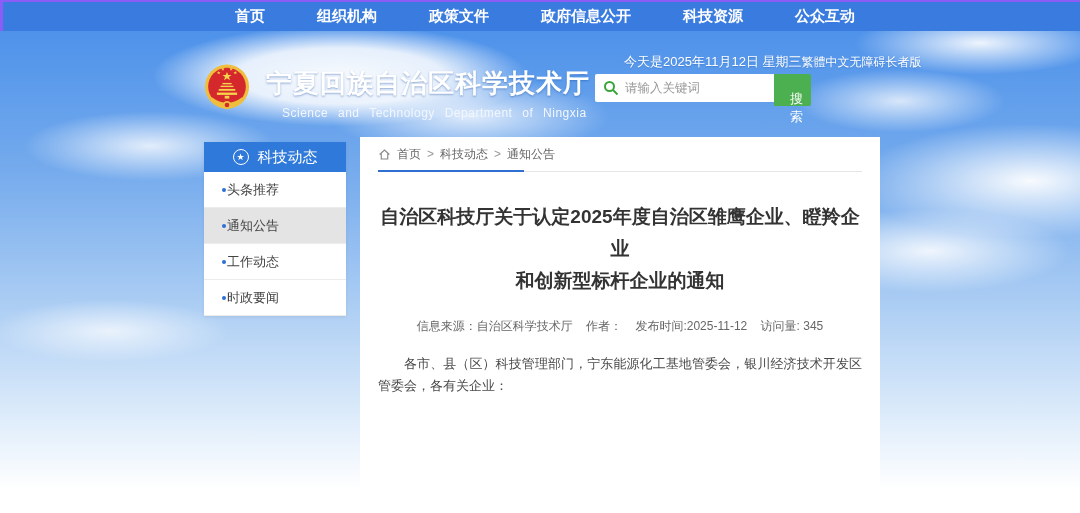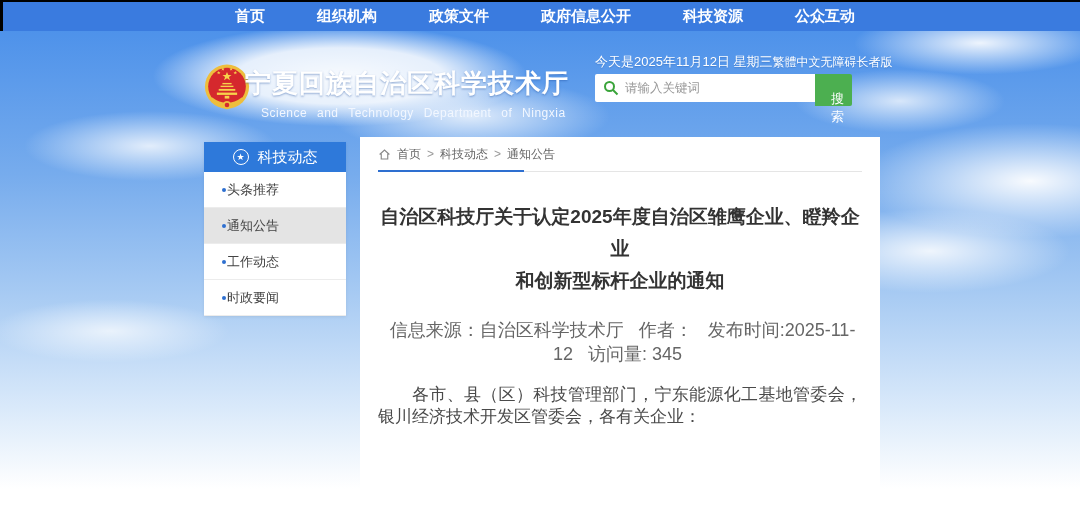--- a/index.html
+++ b/index.html
@@ -1,18 +1,18 @@
 <!DOCTYPE html>
 <html><head>
 <meta charset="utf-8">
 <style>
   * { margin:0; padding:0; box-sizing:border-box; }
   html,body { background:#fff; }
   body { font-family:"Liberation Sans","DejaVu Sans",sans-serif; }
-  .page { position:relative; width:1080px; height:513px; background:#000000; overflow:hidden; }
+  .page { position:relative; width:1080px; height:513px; background:#8b5cf6; overflow:hidden; }
 
   
   .topnav { position:absolute; top:2px; left:3px; right:0; height:29px; background:#3a7bdf;
             display:flex; align-items:center; padding-left:232px; gap:52px; }
   .topnav .nav-item { color:#fff; font-size:15px; font-weight:600; cursor:pointer; white-space:nowrap; }
 
   
   .sky { position:absolute; top:31px; left:0; right:0; bottom:0;
     background-image:
       radial-gradient(ellipse 260px 70px at 340px 45px, rgba(255,255,255,.95) 0%, rgba(255,255,255,.85) 40%, rgba(255,255,255,0) 72%),
@@ -21,32 +21,32 @@
       radial-gradient(ellipse 180px 45px at 980px 12px, rgba(255,255,255,.9) 0%, rgba(255,255,255,0) 70%),
       radial-gradient(ellipse 150px 45px at 900px 70px, rgba(255,255,255,.75) 0%, rgba(255,255,255,0) 70%),
       radial-gradient(ellipse 240px 80px at 1030px 150px, rgba(255,255,255,.95) 0%, rgba(255,255,255,0) 72%),
       radial-gradient(ellipse 200px 60px at 930px 220px, rgba(255,255,255,.85) 0%, rgba(255,255,255,0) 70%),
       radial-gradient(ellipse 170px 45px at 110px 300px, rgba(255,255,255,.7) 0%, rgba(255,255,255,0) 70%),
       linear-gradient(180deg,#4e92ea 0%,#77aced 30%,#a8cbf3 55%,#d9e9fa 78%,#ffffff 95%);
   }
 
   
   .emblem { position:absolute; left:204px; top:62px; width:46px; height:52px; }
-  .site-titles { position:absolute; left:245px; top:66px; width:300px; }
+  .site-titles { position:absolute; left:266px; top:66px; width:300px; }
   .site-title { color:#fff; font-size:26px; font-weight:bold; letter-spacing:1px; white-space:nowrap;
                 text-shadow:0 1px 2px rgba(30,80,160,.45); }
   .site-subtitle { margin-top:5px; color:#f2f7ff; font-size:12px; letter-spacing:.5px; word-spacing:6px; white-space:nowrap;margin-left:16px; }
 
-  .top-utility { position:absolute; left:595px; top:53px; width:278px; display:flex; justify-content:space-between; align-items:center; }
+  .top-utility { position:absolute; left:624px; top:53px; width:278px; display:flex; justify-content:space-between; align-items:center; }
   .date-text { color:#fff; font-size:13px; white-space:nowrap; text-shadow:0 1px 1px rgba(30,80,160,.3); }
   .quick-links { display:flex; }
   .quick-links span { color:#fff; font-size:12px; cursor:pointer; white-space:nowrap; text-shadow:0 1px 1px rgba(30,80,160,.3); }
 
   .search-bar { position:absolute; left:595px; top:74px; display:flex; height:28px; }
-  .search-input-wrap { position:relative; width:220px; height:28px; }
+  .search-input-wrap { position:relative; width:179px; height:28px; }
   .search-input { width:100%; height:100%; border:none; outline:none; padding:0 6px 0 30px;
                   font-size:12.5px; color:#333; background:#fff; border-radius:2px 0 0 2px; }
   .search-input::placeholder { color:#999; }
   .search-icon { position:absolute; left:8px; top:6px; width:16px; height:16px; }
   .search-btn { width:37px; height:30px; background:#4caf50; color:#fff; border:none; font-size:13px;
                 cursor:pointer; border-radius:0 2px 2px 0; padding:16px;
                 font-family:"Liberation Sans","DejaVu Sans",sans-serif; }
 
   
   .sidebar { position:absolute; left:204px; top:142px; width:142px; background:#fff; box-shadow:0 1px 3px rgba(0,0,0,.08); }
@@ -62,25 +62,25 @@
 
   
   .main { position:absolute; left:360px; top:137px; width:520px; bottom:0; background:#fff; padding:0 18px; }
   .breadcrumb { position:relative; height:35px; display:flex; align-items:center; gap:6px;
                 font-size:12px; color:#666; border-bottom:1px solid #e5e5e5; }
   .breadcrumb .crumb { cursor:pointer; }
   .breadcrumb .sep { color:#999; }
   .crumb-accent { position:absolute; left:0; bottom:-1px; width:146px; height:2px; background:#2e6fd0; }
 
   .article-title { margin-top:29px; text-align:center; font-size:19px; font-weight:bold; color:#333; line-height:32px; }
-  .article-meta { margin-top:21px; text-align:center; font-size:18px; color:#666; }
+  .article-meta { margin-top:21px; text-align:center; font-size:12px; color:#666; }
   .article-meta span { margin:0 5px; }
 
   .article-body { margin-top:18px; }
-  .article-body p { font-size:17px; color:#4a4a4a; line-height:22px; text-align:justify; text-indent:2em; }
+  .article-body p { font-size:13px; color:#4a4a4a; line-height:22px; text-align:justify; text-indent:2em; }
 </style>
 </head>
 <body>
 
 <div class="page">
 
   <div class="topnav">
     <span class="nav-item">首页</span>
     <span class="nav-item">组织机构</span>
     <span class="nav-item">政策文件</span>

